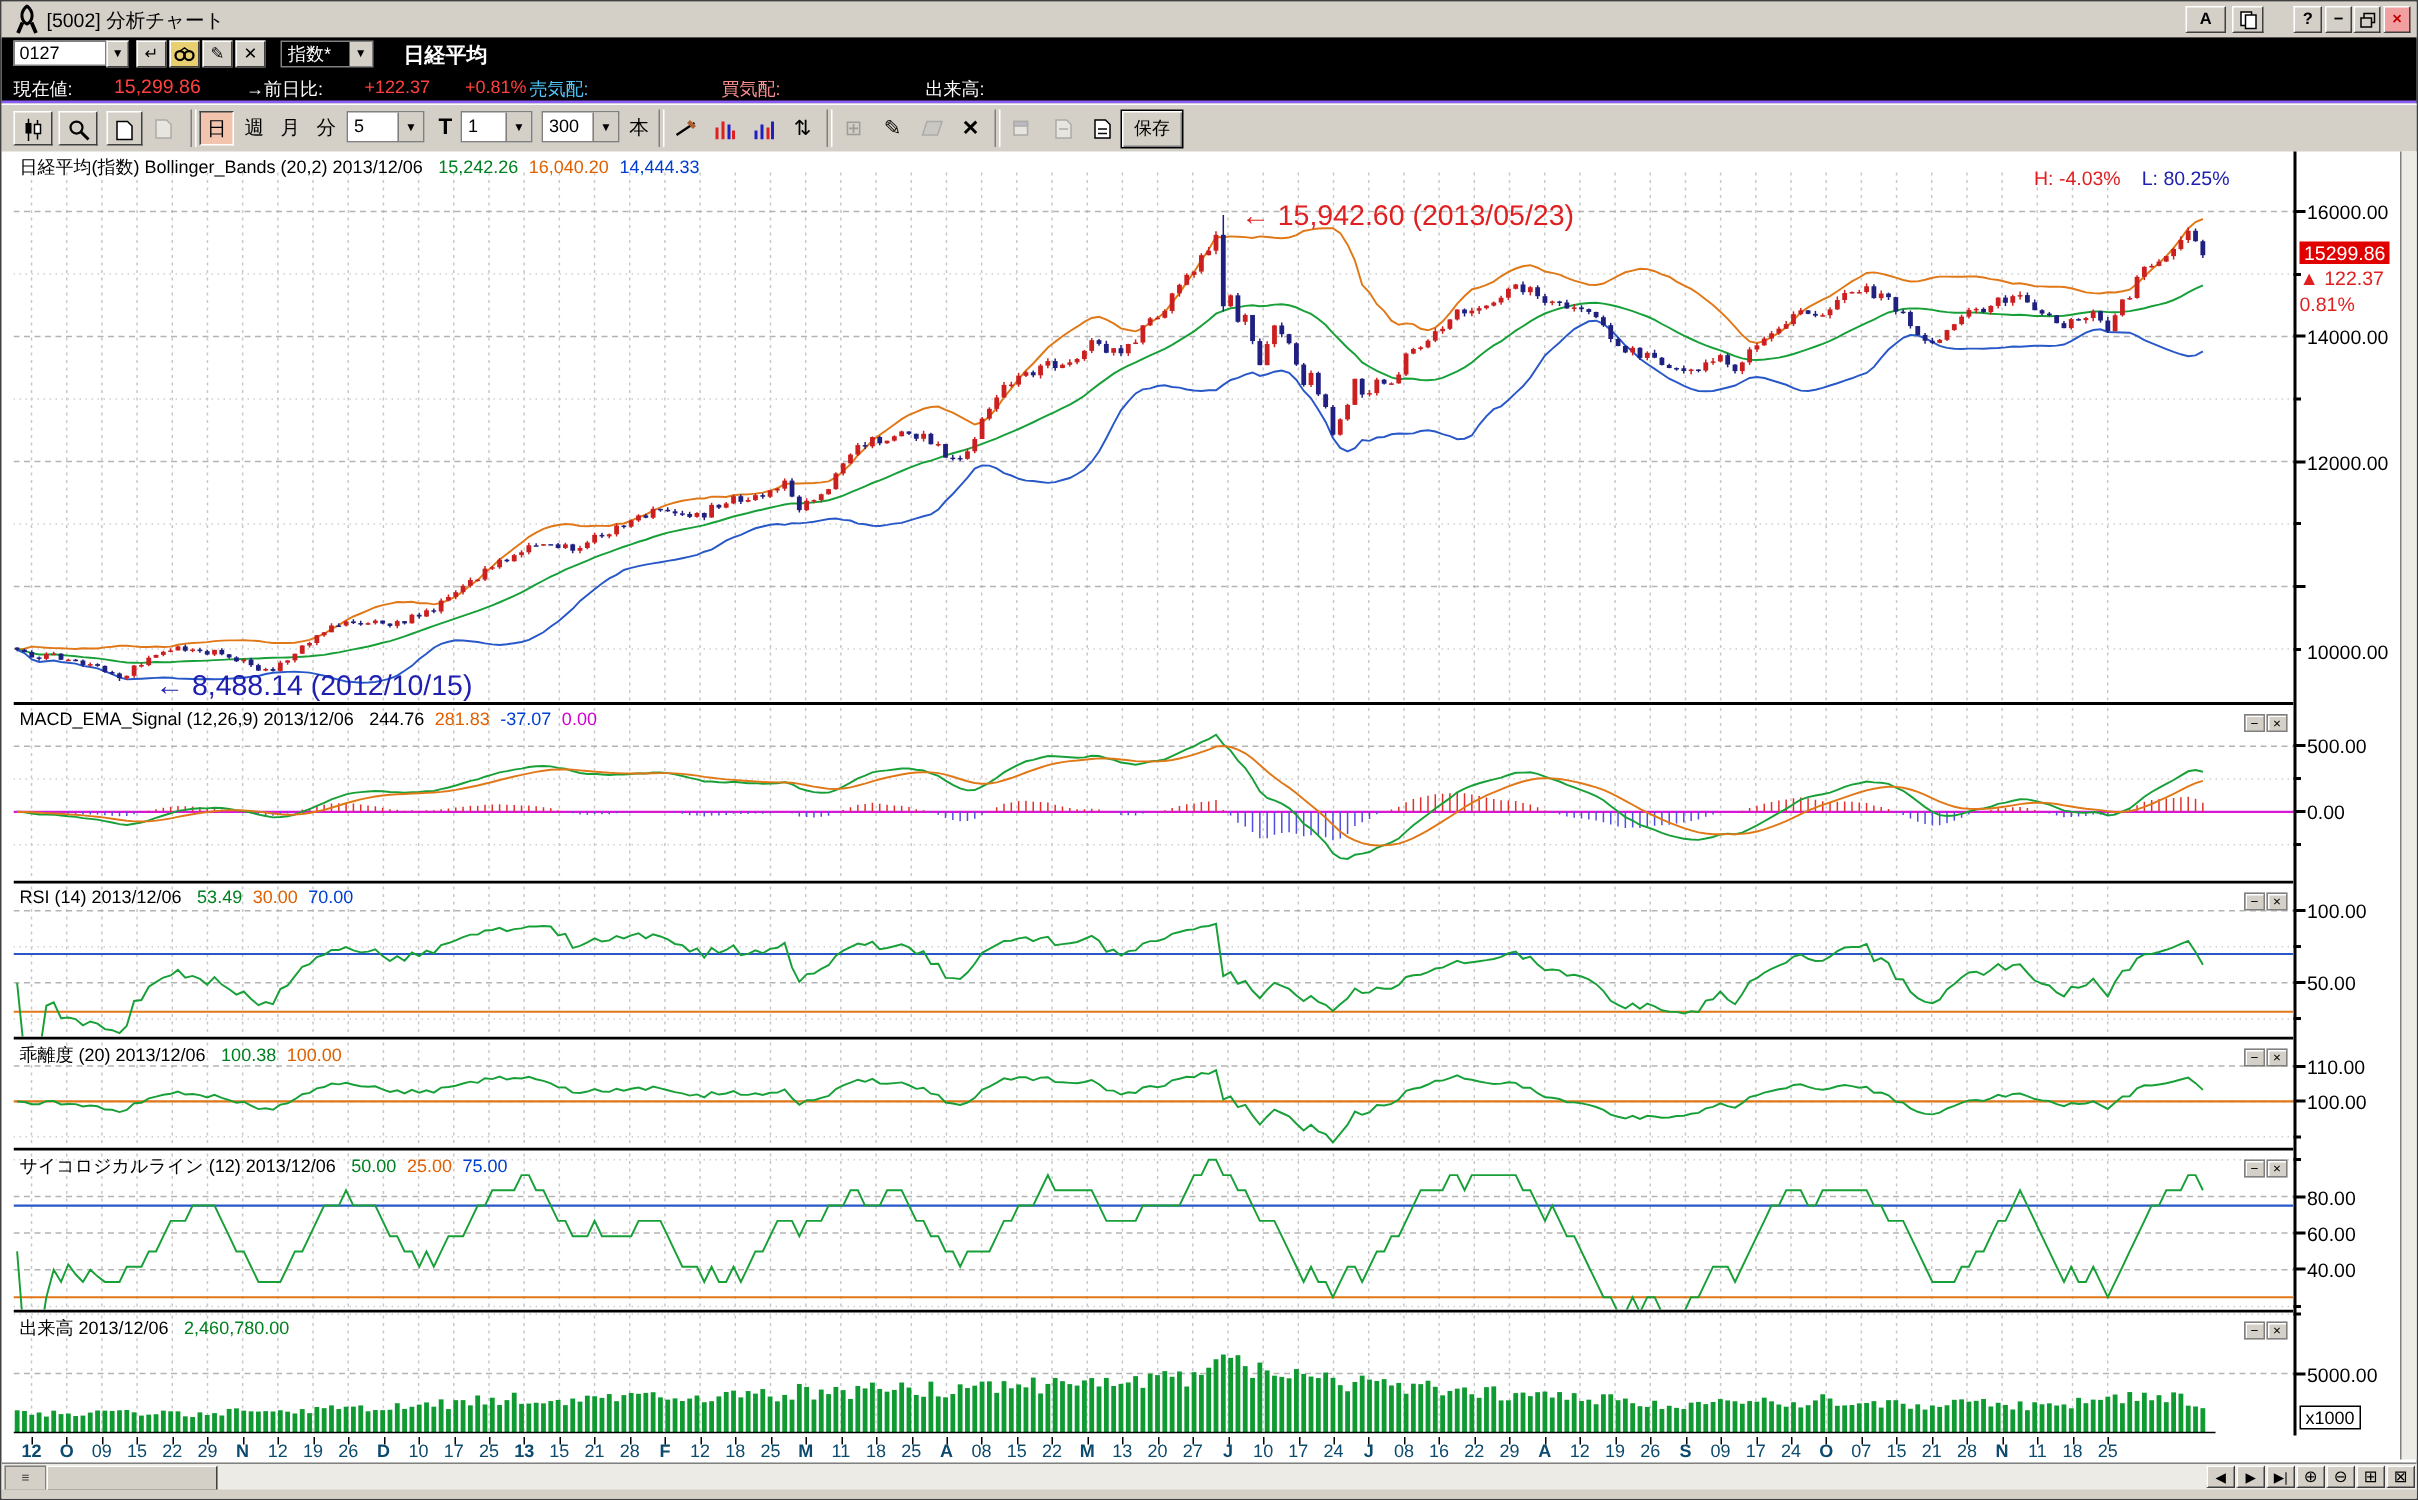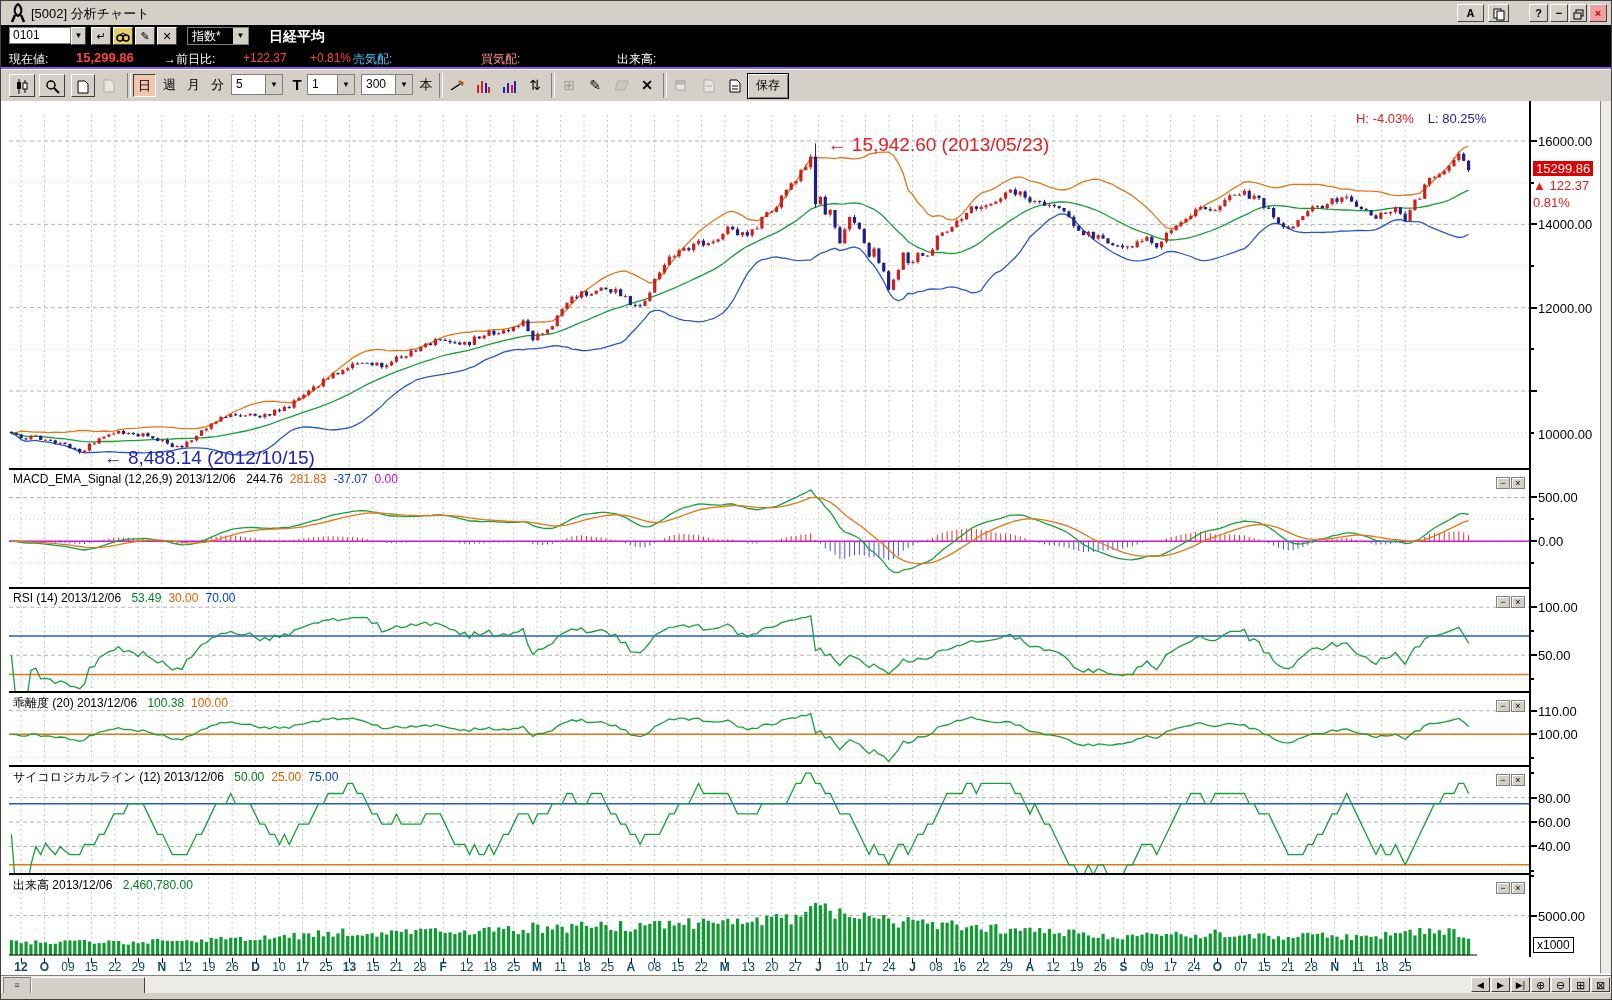--- a/index.html
+++ b/index.html
@@ -87,38 +87,38 @@
       <svg class="icon-svg" width="11" height="11" viewBox="0 0 11 11">
           <rect x="3" y="1" width="7" height="6" fill="none" stroke="#000"></rect>
           <rect x="1" y="4" width="7" height="6" fill="#d4d0c8" stroke="#000"></rect>
         </svg>
     </div>
     <div class="tb-btn red-x" style="left:1588px;width:18px;">×</div>
   </div>
 
   <div id="quotebar">
     <div id="qrow1">
-      <div class="codebox">0101</div>
+      <div class="codebox">0127</div>
       <div class="mini-btn" style="left:70px;width:15px;font-size:8px;">▼</div>
       <div class="mini-btn" style="left:90px;">↵</div>
       <div class="mini-btn" style="left:112px;background:#e8d070;">
         <svg class="icon-svg" width="14" height="10" viewBox="0 0 14 10">
             <circle cx="4" cy="6" r="3" fill="none" stroke="#000" stroke-width="1.5"></circle>
             <circle cx="10" cy="6" r="3" fill="none" stroke="#000" stroke-width="1.5"></circle>
             <path d="M4 3 L7 1 L10 3" fill="none" stroke="#000"></path>
           </svg>
       </div>
       <div class="mini-btn" style="left:134px;">✎</div>
       <div class="mini-btn" style="left:156px;">✕</div>
       <div class="idxsel"><span>指数*</span><span class="arr">▼</span></div>
       <span id="symname">日経平均</span>
     </div>
     <div id="qrow2">
       <span class="qlabel" style="left:8px;">現在値:</span>
-      <span class="qred" style="left:75px;font-weight:bold;font-size:13px;top:2px;">15,299.86</span>
+      <span class="qred" style="left:75px;font-weight:normal;font-size:13px;top:2px;">15,299.86</span>
       <span class="qlabel" style="left:163px;">→前日比:</span>
       <span class="qred" style="left:242px;">+122.37</span>
       <span class="qred" style="left:309px;">+0.81%</span>
       <span class="qlabel qcyan" style="left:352px;">売気配:</span>
       <span class="qlabel qpink" style="left:480px;">買気配:</span>
       <span class="qlabel" style="left:616px;">出来高:</span>
     </div>
   </div>
 
   <div id="toolbar">
@@ -208,20 +208,21 @@
           <line x1="3" y1="7" x2="9" y2="7" stroke="#000"></line>
           <line x1="3" y1="10" x2="9" y2="10" stroke="#000"></line>
         </svg>
     </div>
     <div class="savebtn" style="left:746px;">保存</div>
   </div>
 
   <div id="chart-area">
     <div id="right-border"></div>
 
+    <div class="plabel" style="top:2px;"><span>日経平均(指数) Bollinger_Bands (20,2) 2013/12/06 </span><span style="color: rgb(0, 128, 32); margin-left: 7px;">15,242.26</span><span style="color: rgb(224, 96, 0); margin-left: 7px;">16,040.20</span><span style="color: rgb(0, 64, 208); margin-left: 7px;">14,444.33</span></div>
     <div class="plabel" style="top:371px;"><span>MACD_EMA_Signal (12,26,9) 2013/12/06 </span><span style="color: #000000; margin-left: 7px;">244.76</span><span style="color: rgb(224, 96, 0); margin-left: 7px;">281.83</span><span style="color: rgb(0, 64, 208); margin-left: 7px;">-37.07</span><span style="color: rgb(208, 0, 208); margin-left: 7px;">0.00</span></div>
     <div class="plabel" style="top:490px;"><span>RSI (14) 2013/12/06 </span><span style="color: rgb(0, 128, 32); margin-left: 7px;">53.49</span><span style="color: rgb(224, 96, 0); margin-left: 7px;">30.00</span><span style="color: rgb(0, 64, 208); margin-left: 7px;">70.00</span></div>
     <div class="plabel" style="top:594px;"><span>乖離度 (20) 2013/12/06 </span><span style="color: rgb(0, 128, 32); margin-left: 7px;">100.38</span><span style="color: rgb(224, 96, 0); margin-left: 7px;">100.00</span></div>
     <div class="plabel" style="top:668px;"><span>サイコロジカルライン (12) 2013/12/06 </span><span style="color: rgb(0, 128, 32); margin-left: 7px;">50.00</span><span style="color: rgb(224, 96, 0); margin-left: 7px;">25.00</span><span style="color: rgb(0, 64, 208); margin-left: 7px;">75.00</span></div>
     <div class="plabel" style="top:776px;"><span>出来高 2013/12/06 </span><span style="color: rgb(0, 128, 32); margin-left: 7px;">2,460,780.00</span></div>
 
     <span id="ann-peak" class="ann a-red" style="left: 826.537px; top: 33.3917px;">← 15,942.60 (2013/05/23)</span>
     <span id="ann-trough" class="ann a-blue" style="left: 102.663px; top: 345.994px;">← 8,488.14 (2012/10/15)</span>
     <div id="hl-badge">
       <span class="a-red">H: -4.03%</span><span class="a-blue">L: 80.25%</span>

